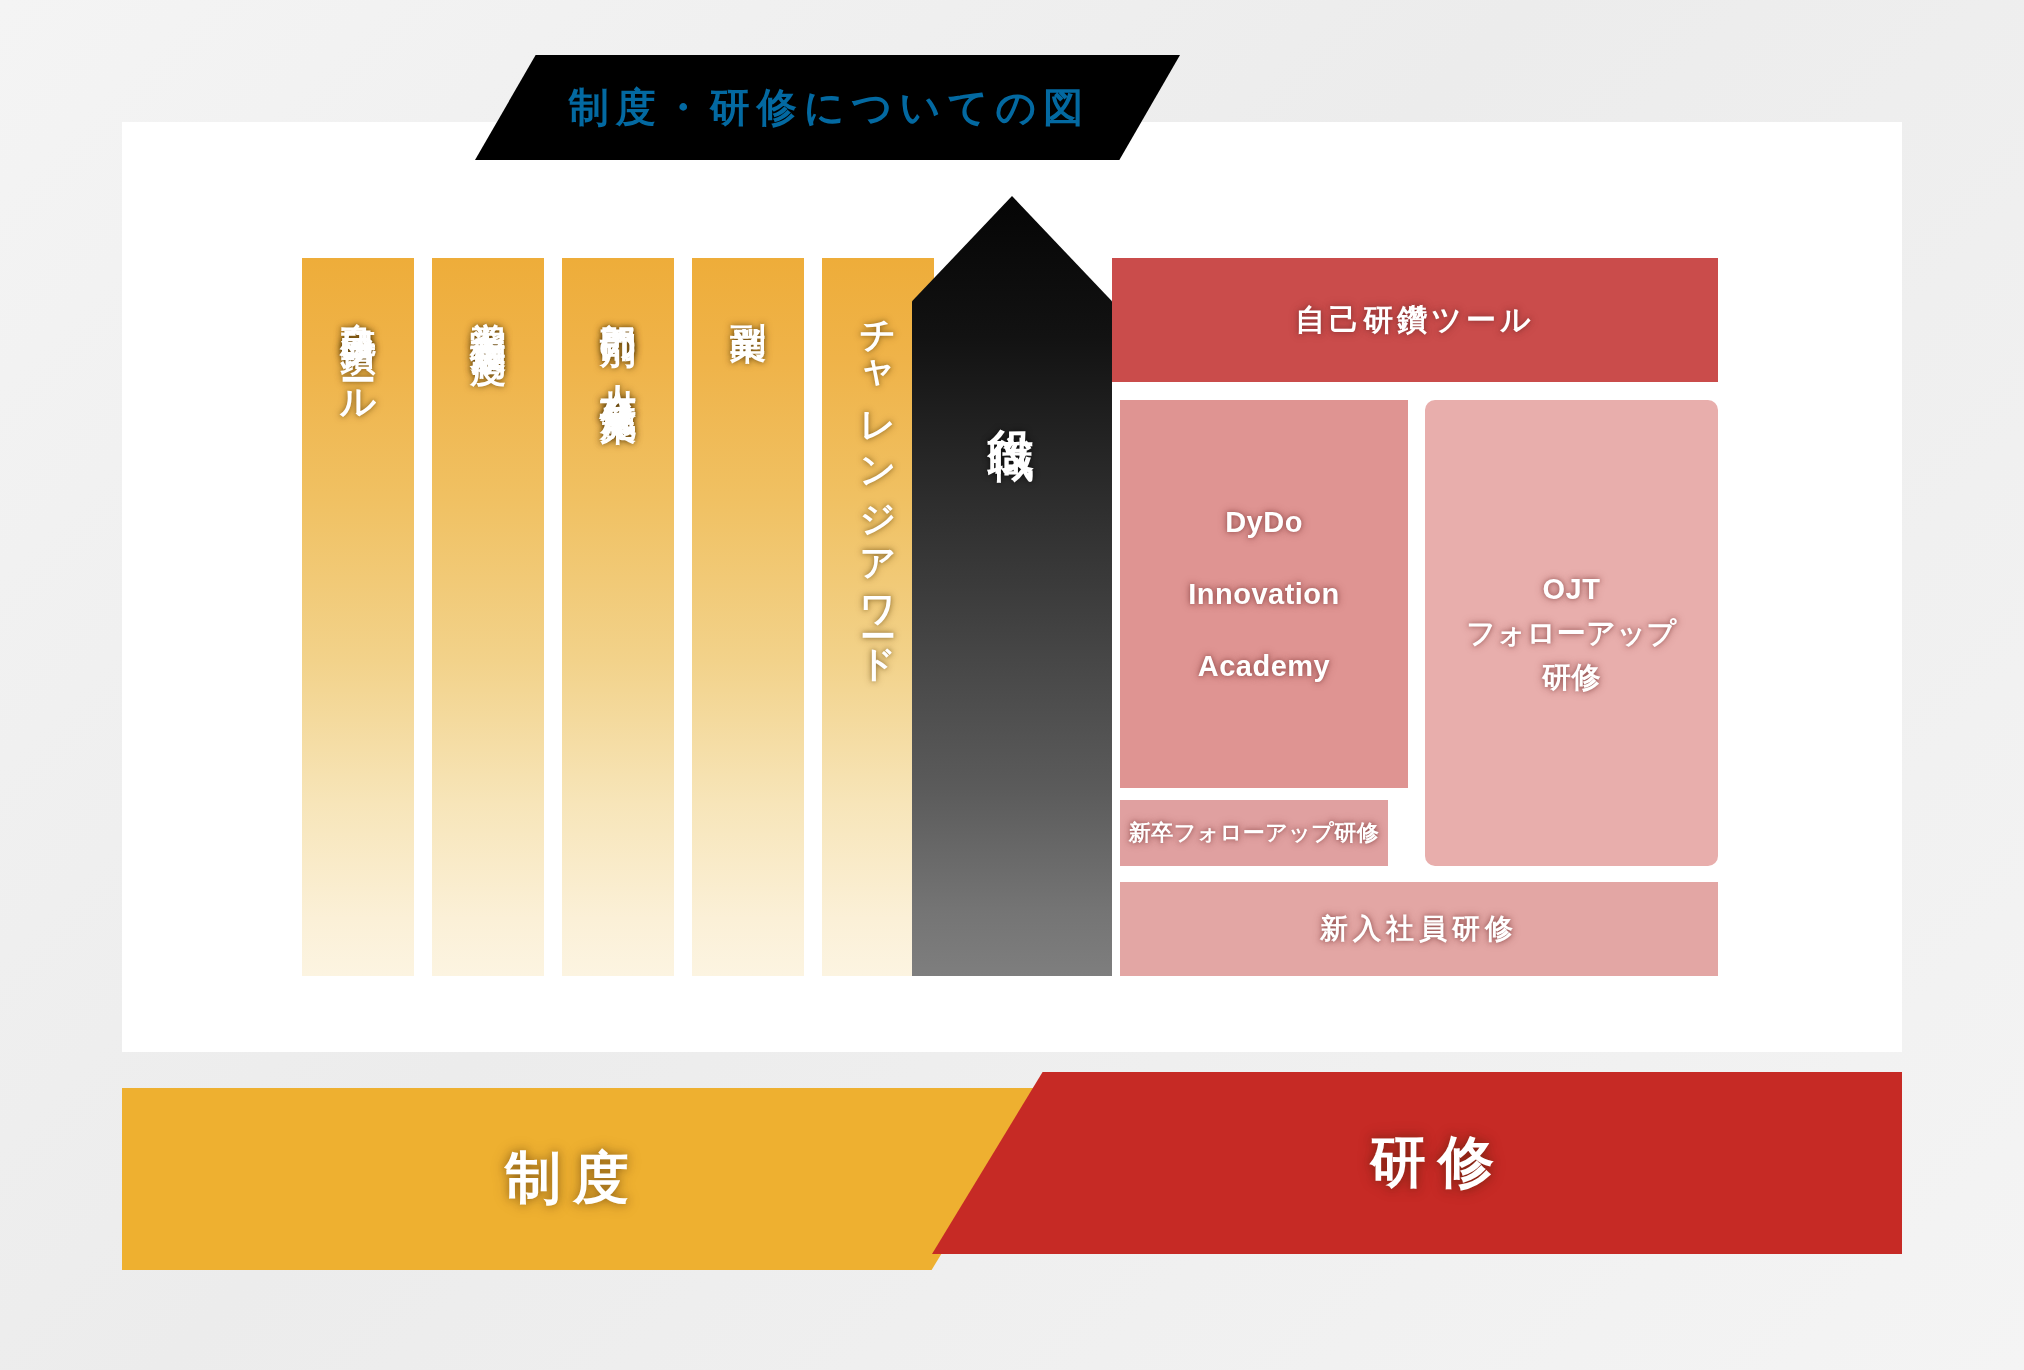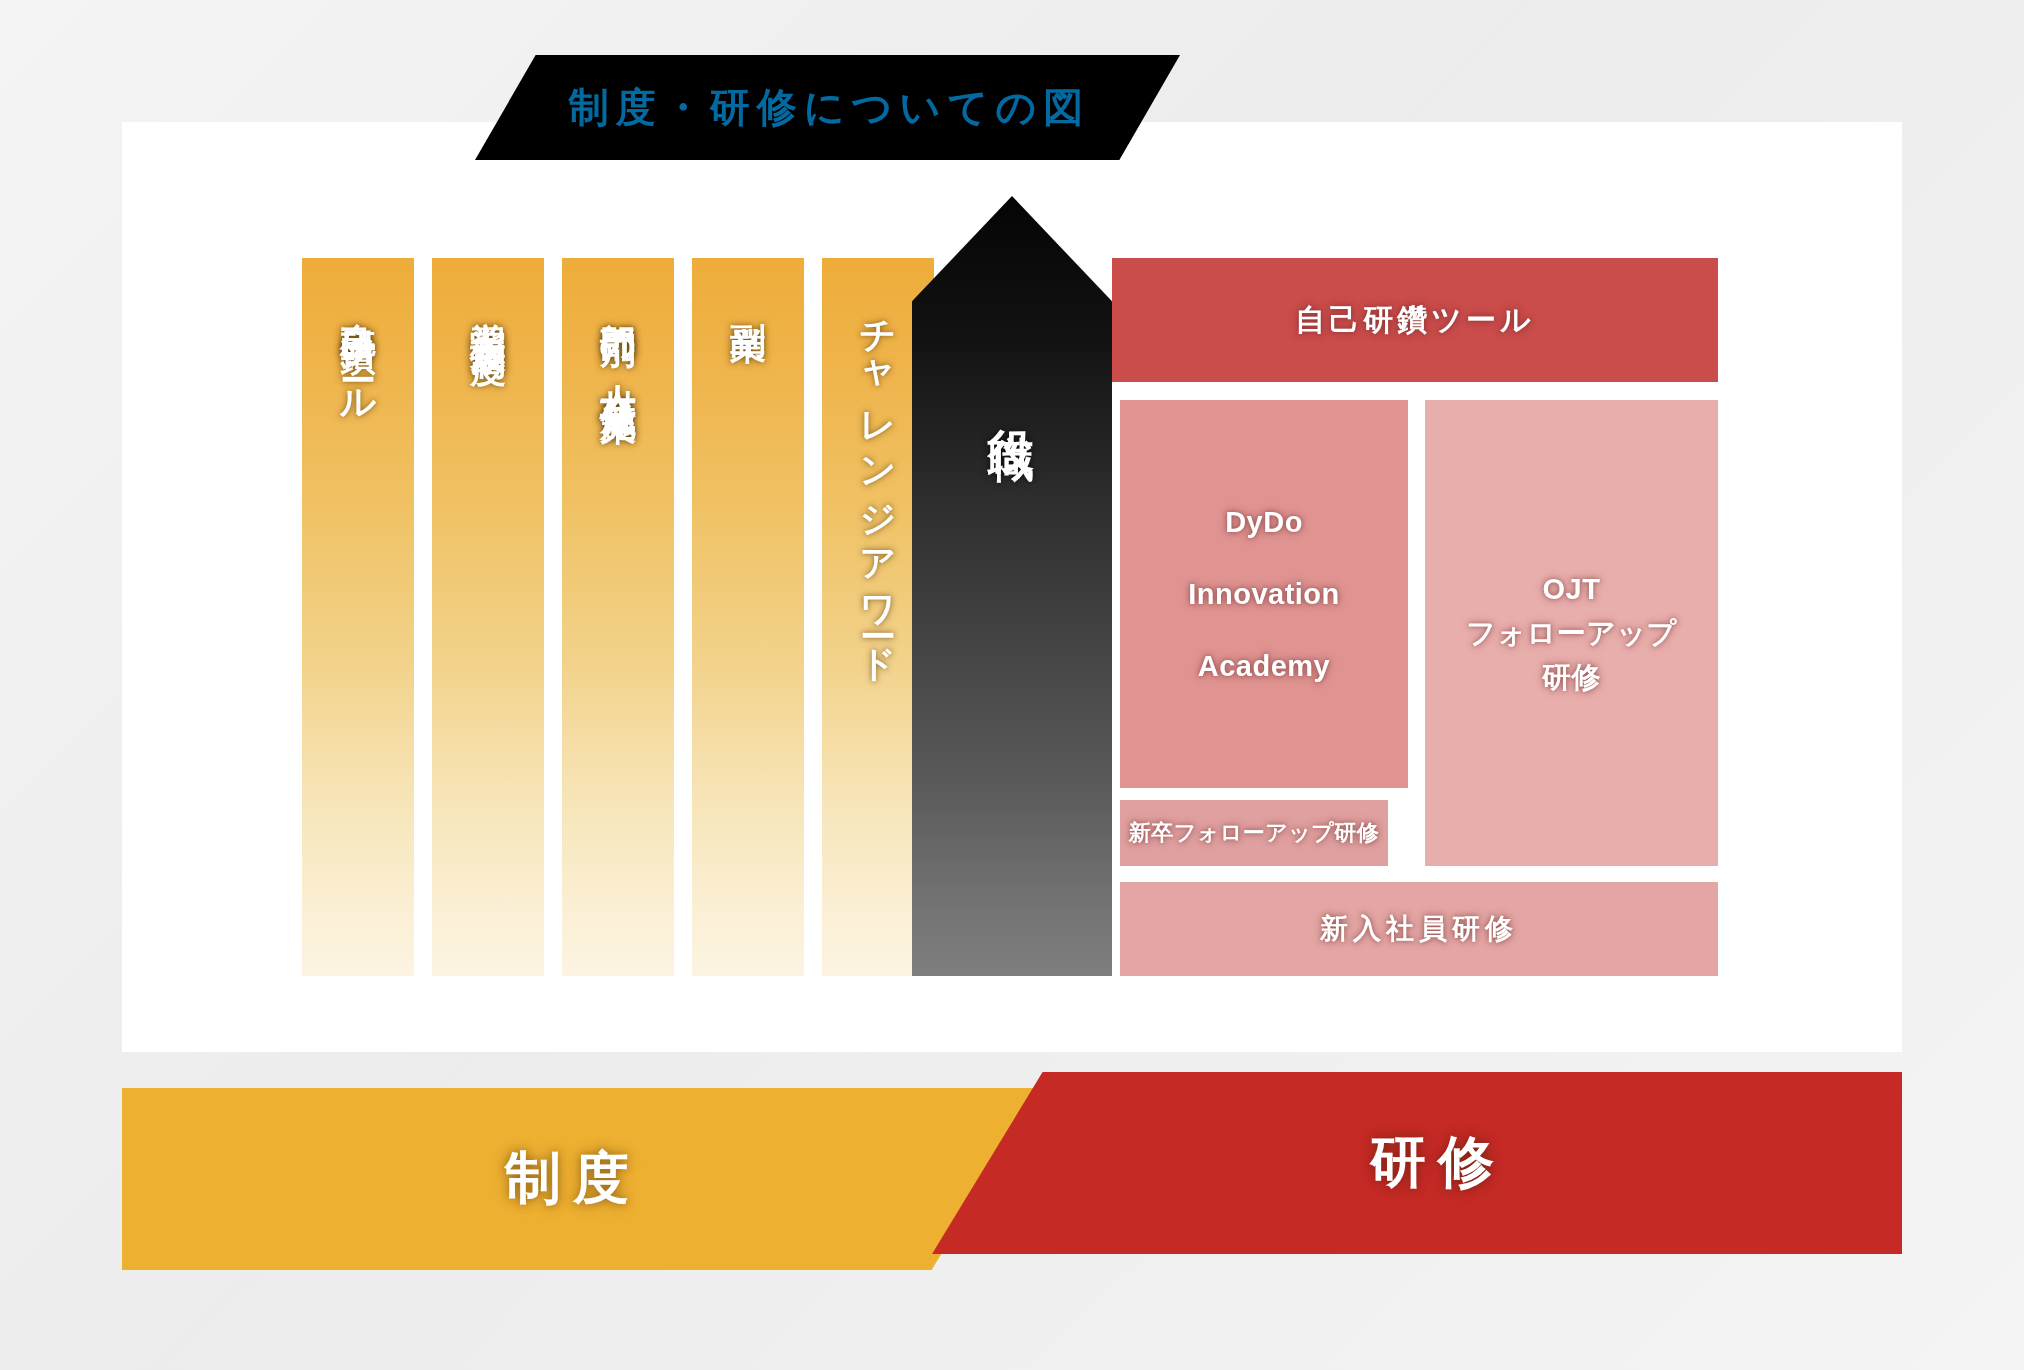--- a/index.html
+++ b/index.html
@@ -147,20 +147,21 @@
   #rbox-dydo .label {
     font-size: 29px;
     line-height: 72px;
     letter-spacing: .5px;
   }
 
   #rbox-ojt {
     left: 1425px; top: 400px;
     width: 293px; height: 466px;
     background: #e8aeac;
+    border-radius: 10px;
   }
   #rbox-ojt .label {
     font-size: 29px;
     line-height: 44px;
     letter-spacing: .5px;
   }
 
   #rbox-shinsotsu {
     left: 1120px; top: 800px;
     width: 268px; height: 66px;

